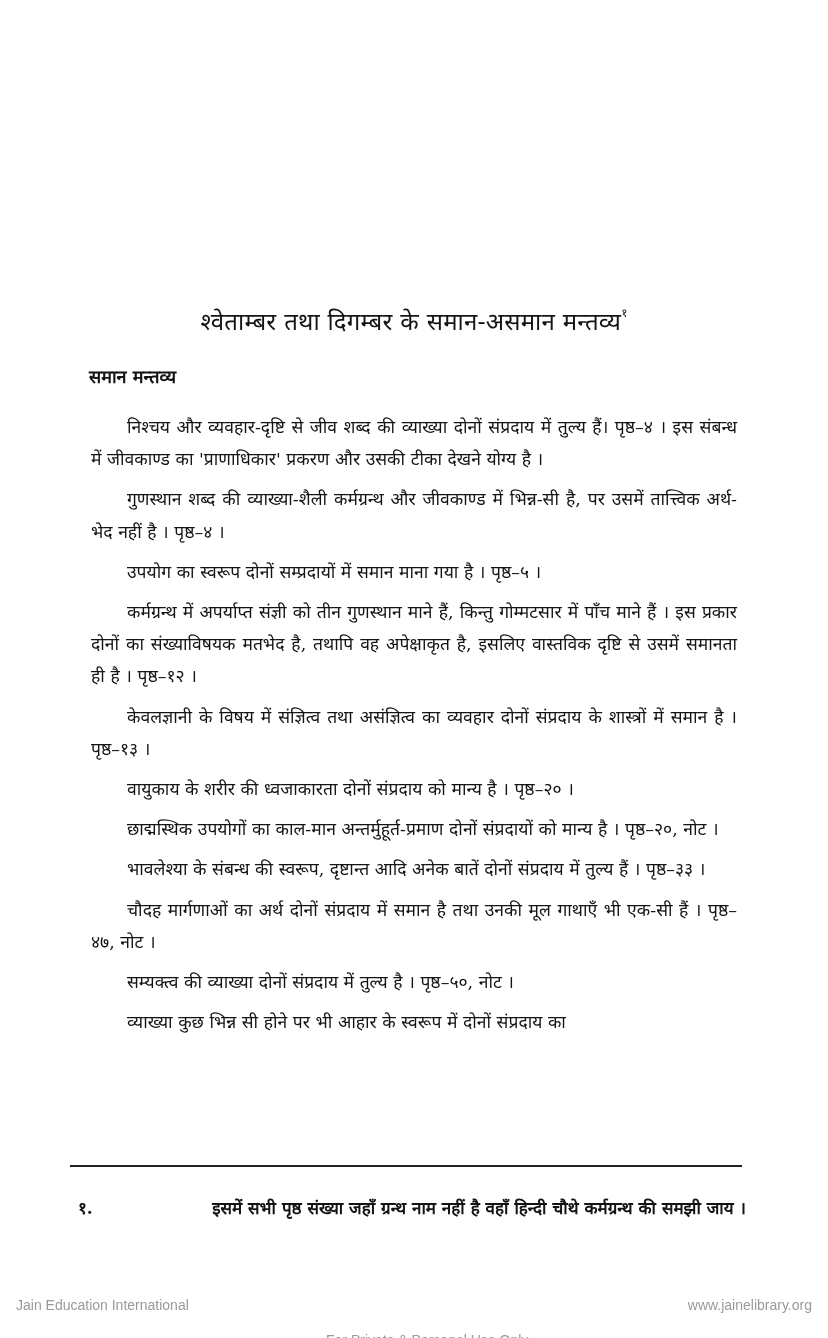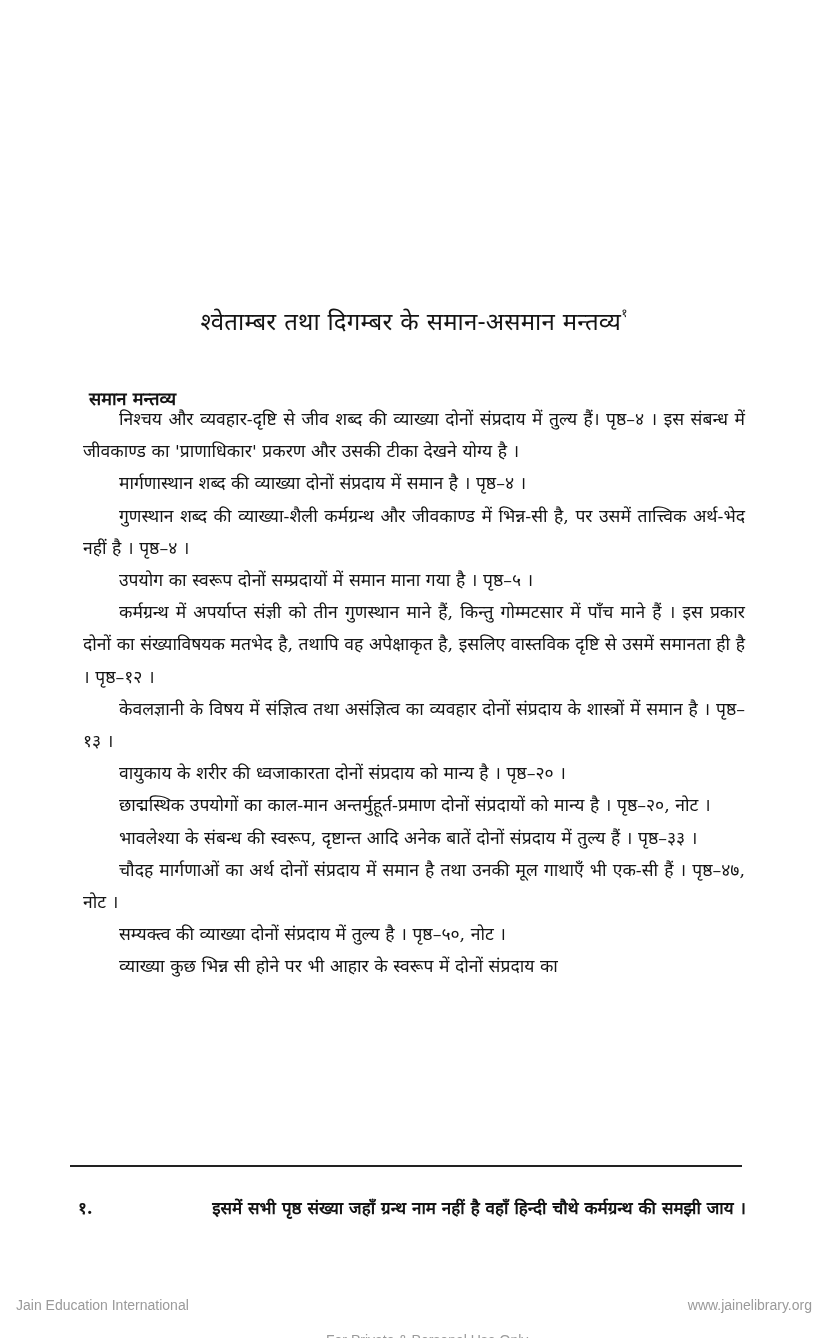--- a/index.html
+++ b/index.html
@@ -2,43 +2,42 @@
 <html><head>
 <meta charset="utf-8">
 <style>
   html, body { margin:0; padding:0; background:#ffffff; }
   body { width:828px; height:1338px; position:relative; overflow:hidden;
          font-family:"DejaVu Serif", serif; color:#141414; }
   .page { position:absolute; left:83px; top:0; width:662px; }
   .title { position:absolute; left:0; top:304px; width:662px; text-align:center;
            font-size:24px; font-weight:normal; letter-spacing:0.2px; white-space:nowrap; }
   .title sup { font-size:12px; vertical-align:top; }
-  .subhead { position:absolute; left:6px; top:386px; font-size:18px; font-weight:bold; }
+  .subhead { position:absolute; left:6px; top:364px; font-size:18px; font-weight:bold; }
   .body { position:absolute; left:0; top:403px; width:662px; font-size:17.5px;
           line-height:32.2px; text-align:justify; }
-  .body p { margin:0; text-indent:36px; }
+  .body p { margin:8px; text-indent:36px; }
   .rule { position:absolute; left:70px; top:1165px; width:672px; height:0;
           border-top:2px solid #222; }
   .fn { position:absolute; left:78px; top:1192px; width:668px; font-size:17px;
         line-height:32px; font-weight:bold; }
   .fn .num { position:absolute; left:0; top:0; }
   .fn .txt { display:block; padding-left:27px;text-align:right; }
   .footer { position:absolute; top:1297px; font-family:"Liberation Sans", sans-serif;
             font-size:14px; color:#9a9a9a; }
   .f1 { left:16px;text-align:center; } .f2 { left:326px;margin-top:35px; } .f3 { right:16px; }
 </style>
 </head>
 <body>
 
 <div class="page">
   <div class="title"><span>श्वेताम्बर तथा दिगम्बर के समान-असमान मन्तव्य</span><sup>१</sup></div>
   <div class="subhead">समान मन्तव्य</div>
   <div class="body">
     <p>निश्चय और व्यवहार-दृष्टि से जीव शब्द की व्याख्या दोनों संप्रदाय में तुल्य हैं। पृष्ठ–४ । इस संबन्ध में जीवकाण्ड का 'प्राणाधिकार' प्रकरण और उसकी टीका देखने योग्य है ।</p>
-    <p>मार्गणास्थान शब्द की व्याख्या दोनों संप्रदाय में समान है । पृष्ठ–४ ।</p>
     <p>गुणस्थान शब्द की व्याख्या-शैली कर्मग्रन्थ और जीवकाण्ड में भिन्न-सी है, पर उसमें तात्त्विक अर्थ-भेद नहीं है । पृष्ठ–४ ।</p>
     <p>उपयोग का स्वरूप दोनों सम्प्रदायों में समान माना गया है । पृष्ठ–५ ।</p>
     <p>कर्मग्रन्थ में अपर्याप्त संज्ञी को तीन गुणस्थान माने हैं, किन्तु गोम्मटसार में पाँच माने हैं । इस प्रकार दोनों का संख्याविषयक मतभेद है, तथापि वह अपेक्षाकृत है, इसलिए वास्तविक दृष्टि से उसमें समानता ही है । पृष्ठ–१२ ।</p>
     <p>केवलज्ञानी के विषय में संज्ञित्व तथा असंज्ञित्व का व्यवहार दोनों संप्रदाय के शास्त्रों में समान है । पृष्ठ–१३ ।</p>
     <p>वायुकाय के शरीर की ध्वजाकारता दोनों संप्रदाय को मान्य है । पृष्ठ–२० ।</p>
     <p>छाद्मस्थिक उपयोगों का काल-मान अन्तर्मुहूर्त-प्रमाण दोनों संप्रदायों को मान्य है । पृष्ठ–२०, नोट ।</p>
     <p>भावलेश्या के संबन्ध की स्वरूप, दृष्टान्त आदि अनेक बातें दोनों संप्रदाय में तुल्य हैं । पृष्ठ–३३ ।</p>
     <p>चौदह मार्गणाओं का अर्थ दोनों संप्रदाय में समान है तथा उनकी मूल गाथाएँ भी एक-सी हैं । पृष्ठ–४७, नोट ।</p>
     <p>सम्यक्त्व की व्याख्या दोनों संप्रदाय में तुल्य है । पृष्ठ–५०, नोट ।</p>
     <p>व्याख्या कुछ भिन्न सी होने पर भी आहार के स्वरूप में दोनों संप्रदाय का</p>

